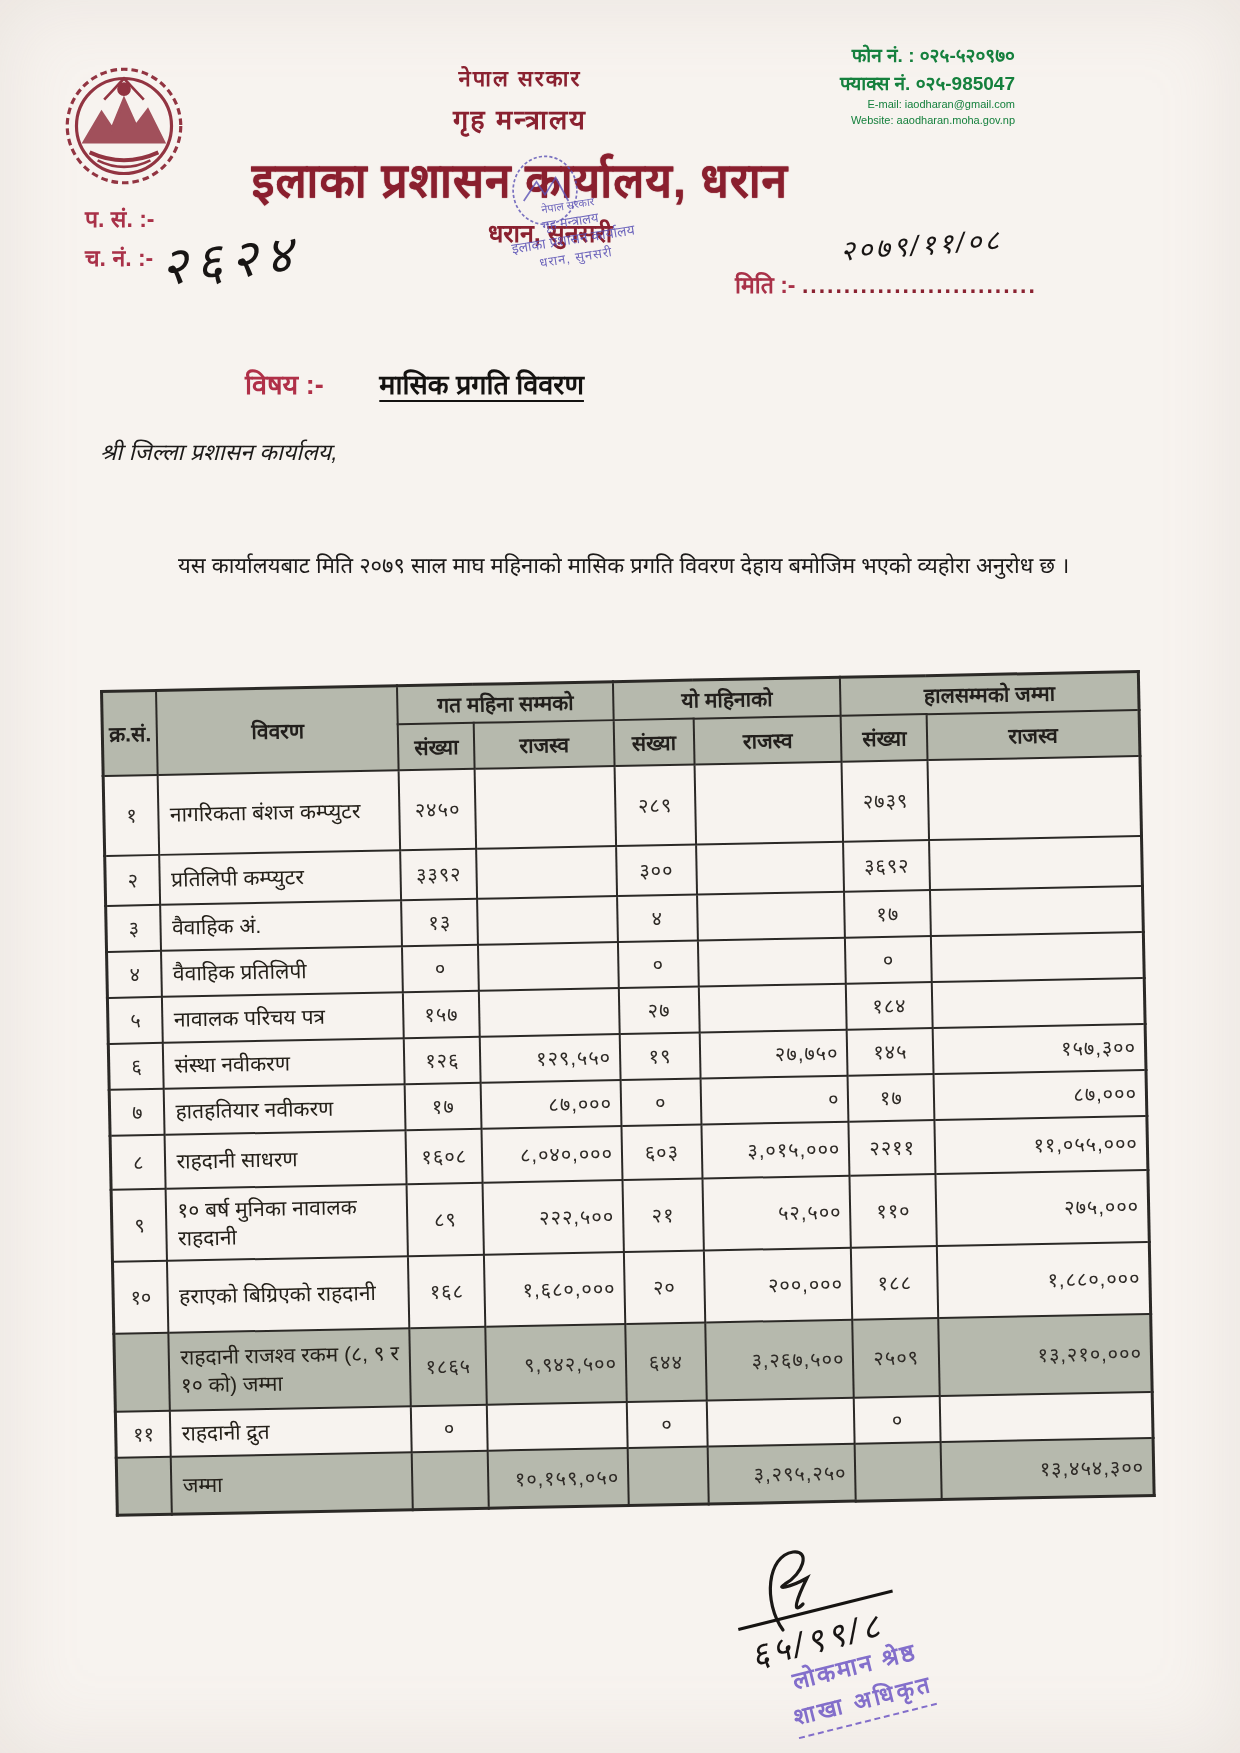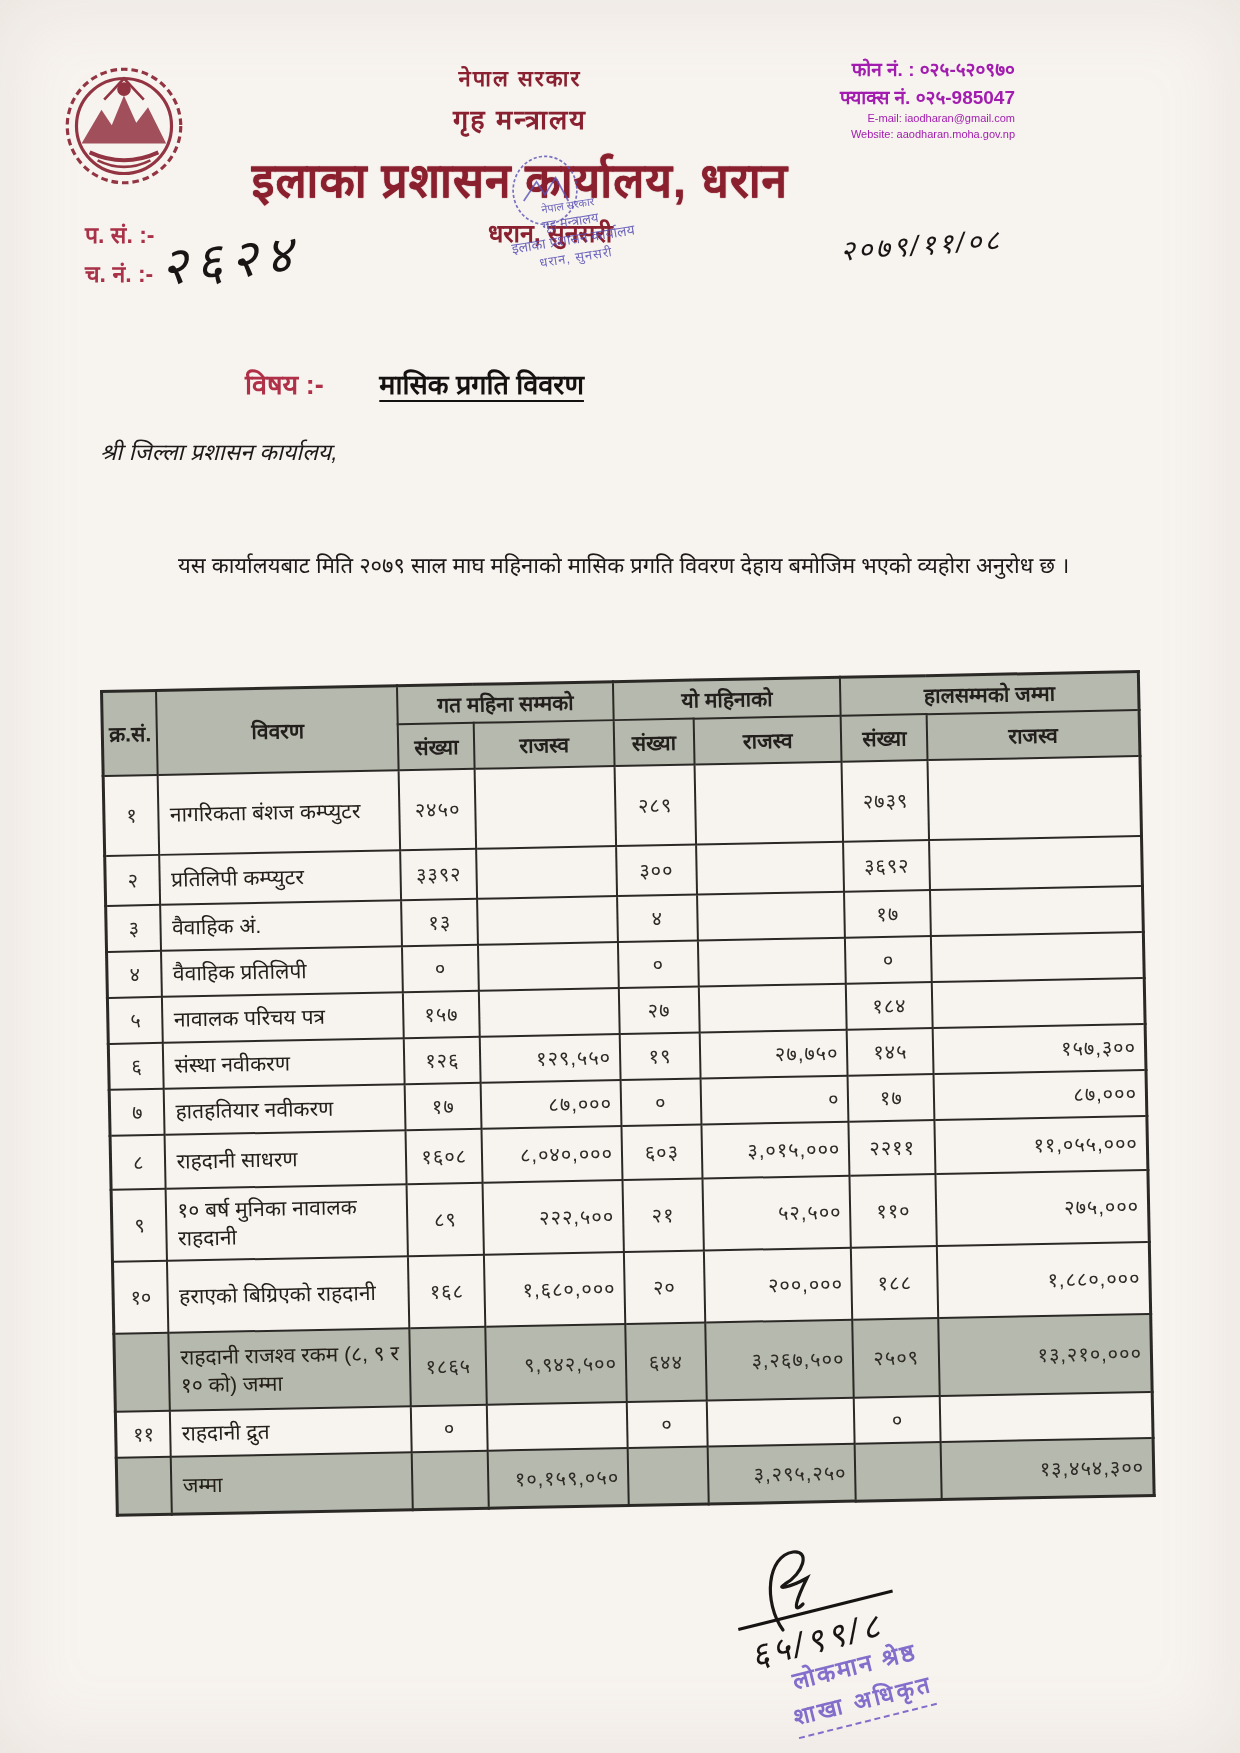--- a/index.html
+++ b/index.html
@@ -8,22 +8,22 @@
     width:1240px;height:1753px;
     margin:0 auto;
     background:#f7f3ef;
     overflow:hidden;
     font-family:"Liberation Sans","DejaVu Sans",sans-serif;
     color:#1c1a19;
     box-shadow:inset 0 0 80px rgba(180,160,150,.18);
   }
   
   .contact{
-    position:absolute;top:56px;right:225px;
-    text-align:right;color:#a21caf;line-height:1.45;
+    position:absolute;top:42px;right:225px;
+    text-align:right;color:#15803d;line-height:1.45;
   }
   .contact .np{font-size:19px;font-weight:600;}
   .contact .en{font-size:11px;font-weight:400;}
   .head-center{position:absolute;left:170px;top:62px;width:700px;text-align:center;color:#8a2130;}
   .gov{font-size:22px;font-weight:600;letter-spacing:2px;}
   .ministry{font-size:27px;font-weight:600;margin-top:8px;letter-spacing:2px;}
   .office{
     font-size:46px;font-weight:800;margin-top:10px;letter-spacing:1px;color:#8a1f2e;
     transform:scaleY(1.04);white-space:nowrap;
     text-shadow:0 0 1px #8a1f2e;
@@ -35,21 +35,21 @@
     position:absolute;left:462px;top:198px;width:220px;
     transform:rotate(-9deg);
     color:#5b52b5;text-align:center;opacity:.88;line-height:1.35;
   }
   .round-stamp .s1{font-size:11px;}
   .round-stamp .s2{font-size:13px;}
   .round-stamp .s3{font-size:14px;}
   .round-stamp .s4{font-size:13px;letter-spacing:1px;}
   .stamp-circle{position:absolute;left:490px;top:150px;width:110px;height:85px;opacity:.8;}
   
-  .ref-left{position:absolute;left:85px;top:216px;color:#a93148;font-size:23px;font-weight:600;line-height:1.7;}
+  .ref-left{position:absolute;left:85px;top:200px;color:#a93148;font-size:23px;font-weight:600;line-height:1.7;}
   .hw{color:#181514;}
   .cha-num{
     position:absolute;left:160px;top:222px;
     font-size:52px;font-weight:400;letter-spacing:8px;
     transform:rotate(-6deg);font-style:italic;
   }
   .date-hw{
     position:absolute;left:840px;top:225px;
     font-size:28px;letter-spacing:3px;font-style:italic;
     transform:rotate(-4deg);
@@ -145,20 +145,24 @@
     <div class="s4">धरान, सुनसरी</div>
   </div>
 
   <div class="ref-left">
     <div>प. सं. :-</div>
     <div>च. नं. :-</div>
   </div>
   <div class="cha-num hw">२६२४</div>
 
   <div class="date-hw hw">२०७९/११/०८</div>
+  <div class="miti">
+    <span>मिति :-</span>
+    <span class="dots">............................</span>
+  </div>
 
   <div class="subject">
     <span class="lbl">विषय :-</span>
     <span class="val">मासिक प्रगति विवरण</span>
   </div>
 
   <div class="recipient">
     <div>श्री जिल्ला प्रशासन कार्यालय,</div>
   </div>
 

